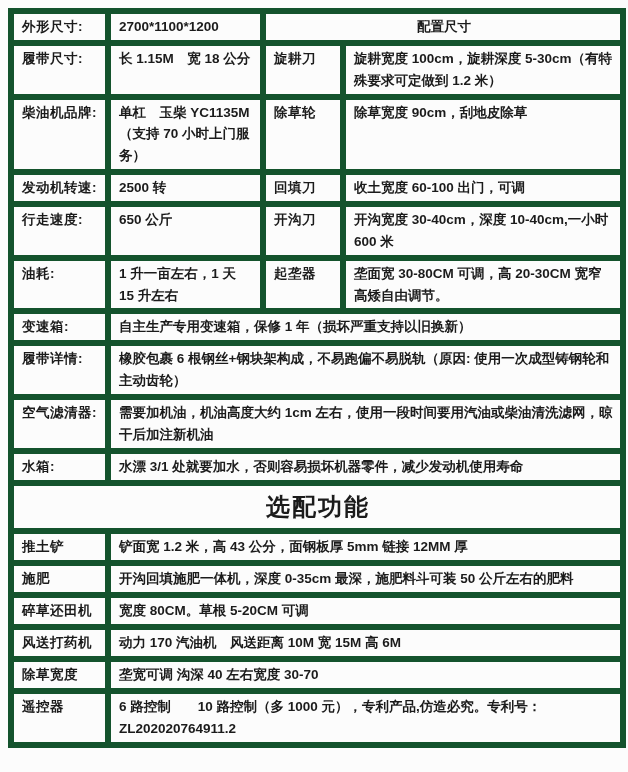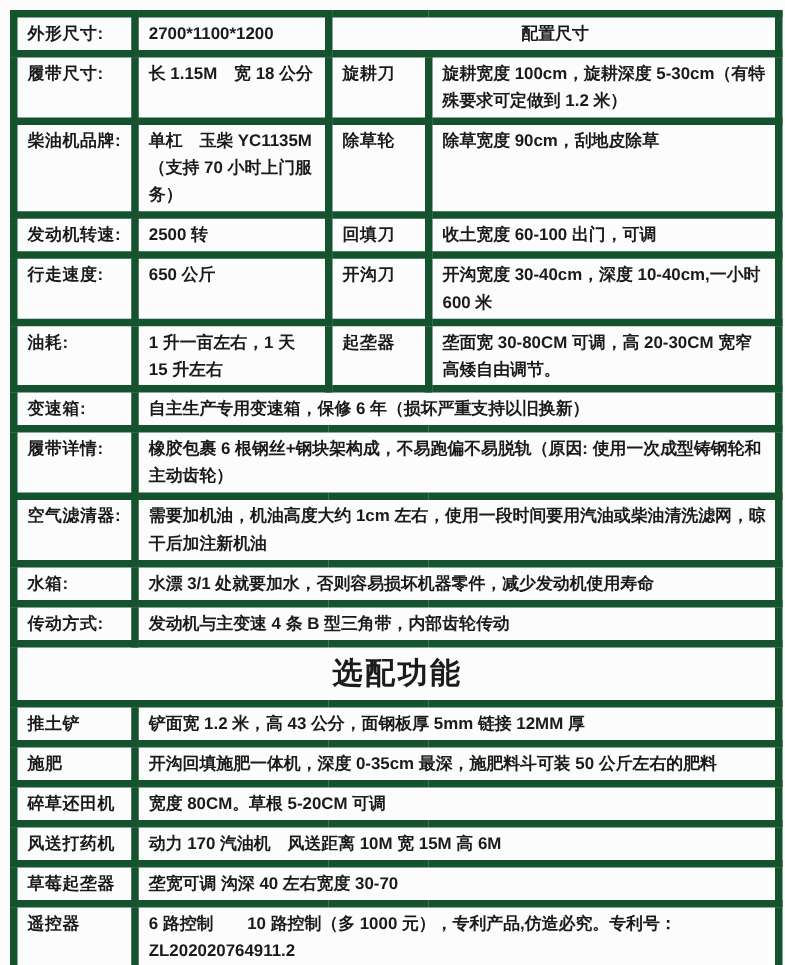--- a/index.html
+++ b/index.html
@@ -96,37 +96,33 @@
   </tr>
   <tr class="h48">
     <td class="lbl">油耗:</td>
     <td class="val">1 升一亩左右，1 天 15 升左右</td>
     <td class="lbl">起垄器</td>
     <td class="val">垄面宽 30-80CM 可调，高 20-30CM 宽窄高矮自由调节。</td>
   </tr>
 
   <tr class="h28">
     <td class="lbl">变速箱:</td>
-    <td class="val" colspan="3">自主生产专用变速箱，保修 6 年（损坏严重支持以旧换新）</td>
+    <td class="val" colspan="3">自主生产专用变速箱，保修 1 年（损坏严重支持以旧换新）</td>
   </tr>
   <tr class="h50">
     <td class="lbl">履带详情:</td>
     <td class="val" colspan="3">橡胶包裹 6 根钢丝+钢块架构成，不易跑偏不易脱轨（原因: 使用一次成型铸钢轮和主动齿轮）</td>
   </tr>
   <tr class="h50">
     <td class="lbl">空气滤清器:</td>
     <td class="val" colspan="3">需要加机油，机油高度大约 1cm 左右，使用一段时间要用汽油或柴油清洗滤网，晾干后加注新机油</td>
   </tr>
   <tr class="h30">
     <td class="lbl">水箱:</td>
     <td class="val" colspan="3">水漂 3/1 处就要加水，否则容易损坏机器零件，减少发动机使用寿命</td>
-  </tr>
-  <tr class="h32">
-    <td class="lbl">传动方式:</td>
-    <td class="val" colspan="3">发动机与主变速 4 条 B 型三角带，内部齿轮传动</td>
   </tr>
 
   <tr class="h42">
     <td class="section-title" colspan="4">选配功能</td>
   </tr>
 
   <tr class="h30">
     <td class="lbl">推土铲</td>
     <td class="val" colspan="3">铲面宽 1.2 米，高 43 公分，面钢板厚 5mm 链接 12MM 厚</td>
   </tr>
@@ -136,21 +132,21 @@
   </tr>
   <tr class="h28">
     <td class="lbl">碎草还田机</td>
     <td class="val" colspan="3">宽度 80CM。草根 5-20CM 可调</td>
   </tr>
   <tr class="h30">
     <td class="lbl">风送打药机</td>
     <td class="val" colspan="3">动力 170 汽油机　风送距离 10M 宽 15M 高 6M</td>
   </tr>
   <tr class="h30">
-    <td class="lbl">草莓起垄器</td>
+    <td class="lbl">除草宽度</td>
     <td class="val" colspan="3">垄宽可调 沟深 40 左右宽度 30-70</td>
   </tr>
   <tr class="h48">
     <td class="lbl">遥控器</td>
     <td class="val" colspan="3">6 路控制　　10 路控制（多 1000 元），专利产品,仿造必究。专利号：ZL202020764911.2</td>
   </tr>
 </tbody>
   </table>
 
 </body></html>

